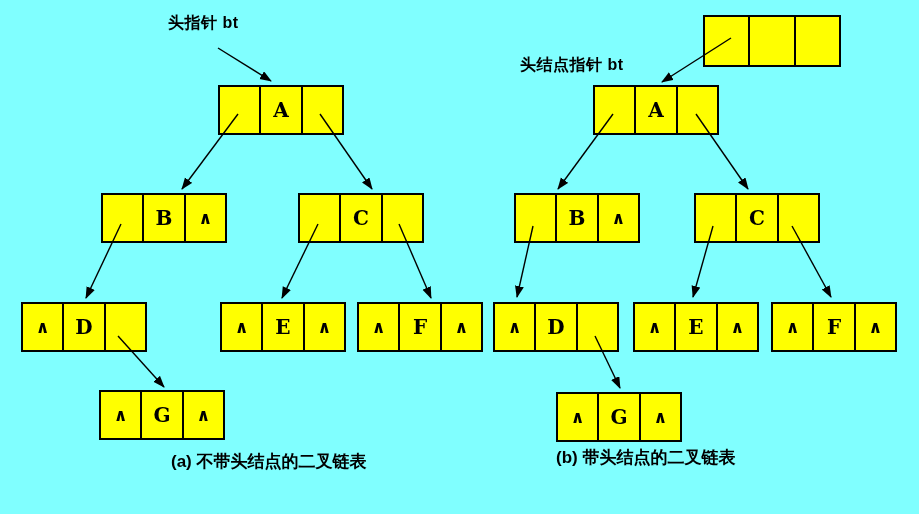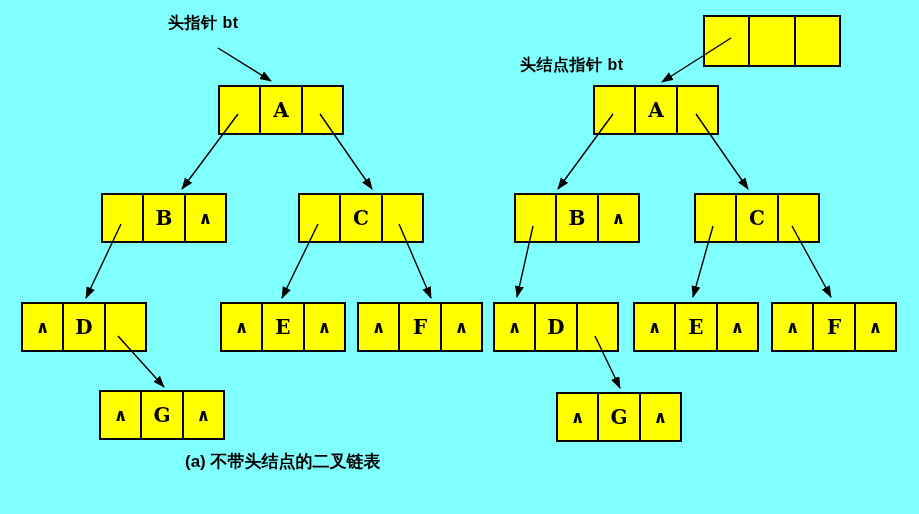--- a/index.html
+++ b/index.html
@@ -51,21 +51,21 @@
   }
   .label-a{left:168px;top:13px;}
   .label-b{left:520px;top:15px;margin-top:40px;}
   .caption{
     position:absolute;
     font-size:17px;
     font-weight:bold;
     color:#000;
     white-space:nowrap;
   }
-  .caption-a{left:185px;top:450px;}
+  .caption-a{left:171px;top:450px;}
   .caption-b{left:556px;top:446px;}
 </style>
 </head>
 <body>
 
 <div class="canvas">
 
   <div class="pointer-label label-a">头指针 bt</div>
 
   <div class="pointer-label label-b">头结点指针 bt</div>
@@ -165,14 +165,15 @@
       <line x1="613" y1="114" x2="558" y2="189" class="arrow-line" marker-end="url(#ah)"></line>
       <line x1="696" y1="114" x2="748" y2="189" class="arrow-line" marker-end="url(#ah)"></line>
       <line x1="533" y1="226" x2="517" y2="297" class="arrow-line" marker-end="url(#ah)"></line>
       <line x1="713" y1="226" x2="693" y2="297" class="arrow-line" marker-end="url(#ah)"></line>
       <line x1="792" y1="226" x2="831" y2="297" class="arrow-line" marker-end="url(#ah)"></line>
       <line x1="595" y1="336" x2="620" y2="388" class="arrow-line" marker-end="url(#ah)"></line>
     </svg>
 
   <div class="caption caption-a">(a) 不带头结点的二叉链表</div>
 
+  <div class="caption caption-b">(b) 带头结点的二叉链表</div>
 
 </div>
 
 </body></html>

